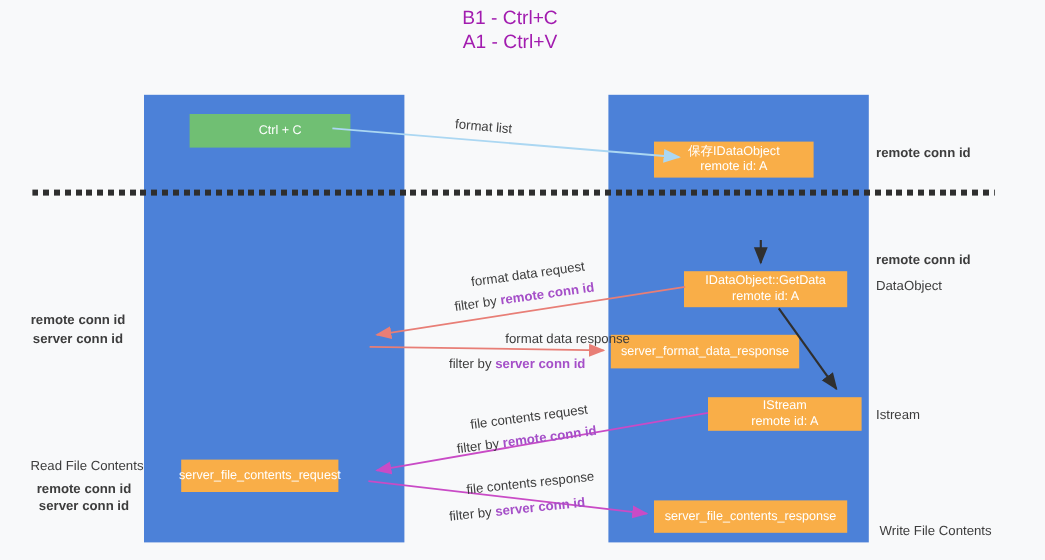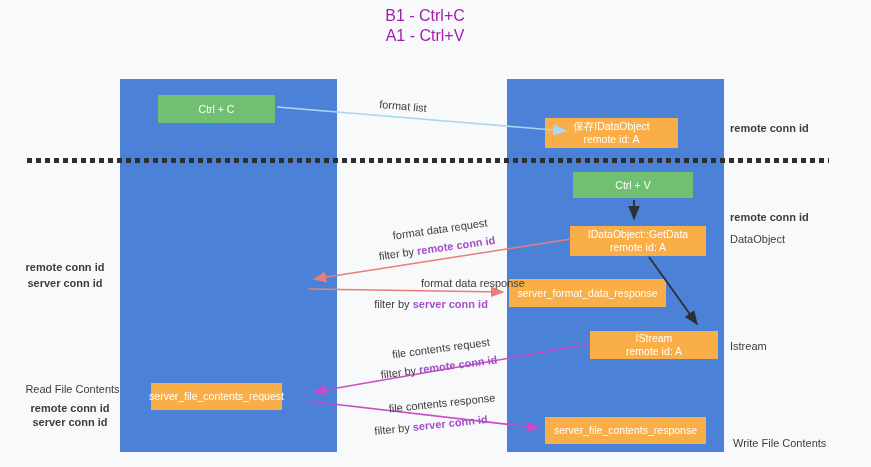--- a/index.html
+++ b/index.html
@@ -12,21 +12,21 @@
   .col-header{position:absolute;transform:translateX(-50%);text-align:center;
               font-size:16px;line-height:14px;color:#4a4a4a;white-space:nowrap;margin-top:48px;}
 
   .column{position:absolute;top:79px;width:217px;height:373px;background:var(--column-blue,#4c81d8);z-index:1;}
 
   .dashline{position:absolute;left:27px;top:158px;width:802px;height:5px;z-index:2;
             background:repeating-linear-gradient(to right,#2e2e2e 0 5px,transparent 5px 9px);}
 
   .node{position:absolute;z-index:3;display:flex;flex-direction:column;align-items:center;justify-content:center;
         color:#fff;font-size:10.5px;line-height:13px;text-align:center;white-space:nowrap;}
-  .green{background:var(--box-green,#70bf73);}
+  .green{background:var(--box-green,#70bf73);padding-left:17px;}
   .orange{background:var(--box-orange,#f9ae48);}
 
   svg.arrows{position:absolute;left:0;top:0;z-index:4;pointer-events:none;}
   .ln-blue{stroke:var(--lightblue,#abd7f2);stroke-width:1.6;}
   .ln-black{stroke:#2f2f2f;stroke-width:1.8;}
   .ln-salmon{stroke:var(--salmon,#e87e76);stroke-width:1.5;}
   .ln-magenta{stroke:var(--magenta,#c94bc6);stroke-width:1.5;}
   .mk-blue{fill:var(--lightblue,#abd7f2);}
   .mk-black{fill:#2f2f2f;}
   .mk-salmon{fill:var(--salmon,#e87e76);}
@@ -64,23 +64,20 @@
 
   <div class="node green" style="left:158px;top:95px;width:117px;height:28px;">
     <div>Ctrl + C</div>
   </div>
 
   <div class="node orange" style="left:545px;top:118px;width:133px;height:30px;">
     <div>保存IDataObject</div>
     <div>remote id: A</div>
   </div>
 
-  <div class="node green" style="left:573px;top:172px;width:120px;height:26px;">
-    <div>Ctrl + V</div>
-  </div>
 
   <div class="node orange" style="left:570px;top:226px;width:136px;height:30px;">
     <div>IDataObject::GetData</div>
     <div>remote id: A</div>
   </div>
 
 
   <div class="node orange" style="left:509px;top:279px;width:157px;height:28px;">
     <div>server_format_data_response</div>
   </div>

